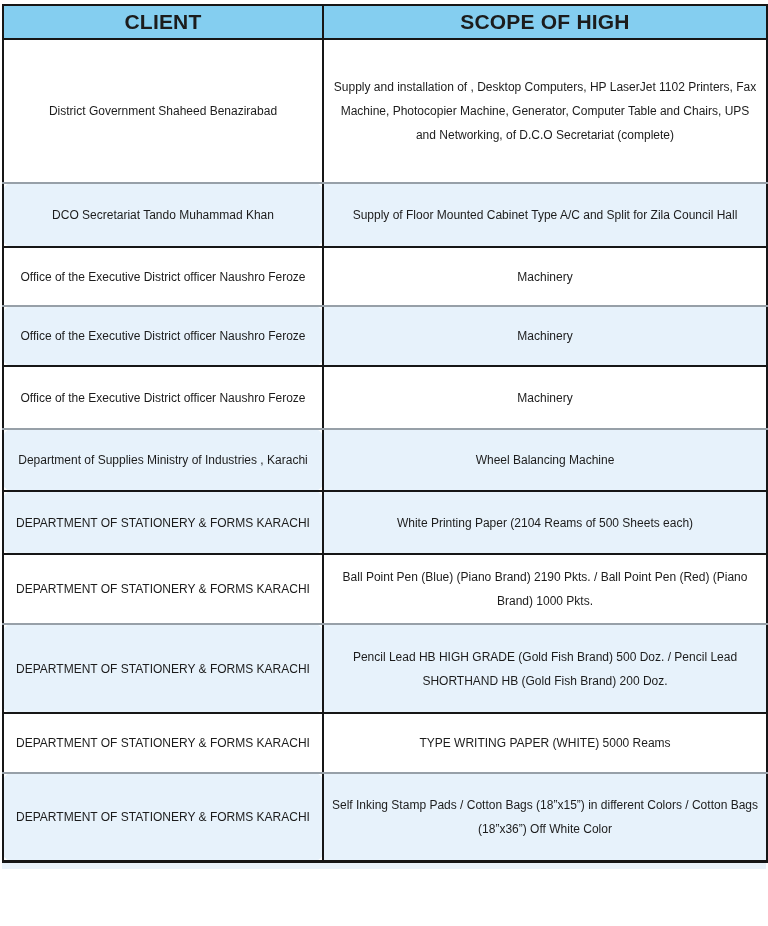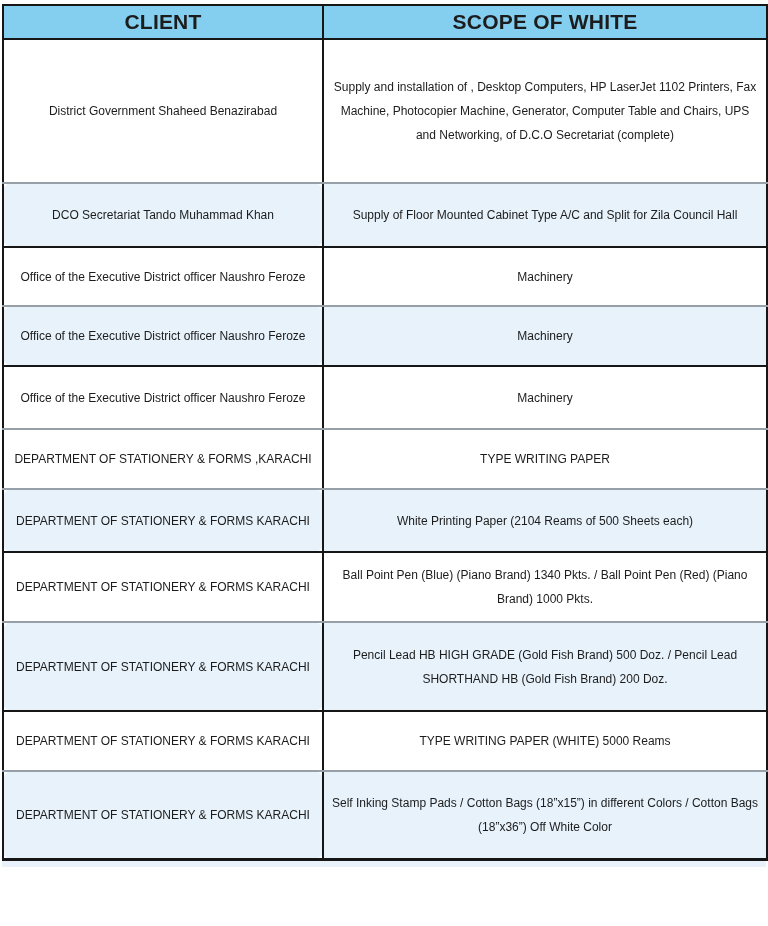--- a/index.html
+++ b/index.html
@@ -65,21 +65,21 @@
   }
 </style>
 </head>
 <body>
 
 <div class="page">
   <table class="scope-table">
     <tbody>
       <tr class="header-row">
         <th class="col-client">CLIENT</th>
-        <th class="col-scope">SCOPE OF WHITE</th>
+        <th class="col-scope">SCOPE OF HIGH</th>
       </tr>
       <tr class="r-white" style="height:144px">
         <td class="client-cell">District Government Shaheed Benazirabad</td>
         <td class="scope-cell">Supply and installation of , Desktop Computers, HP LaserJet 1102 Printers, Fax Machine, Photocopier Machine, Generator, Computer Table and Chairs, UPS and Networking, of D.C.O Secretariat (complete)</td>
       </tr>
       <tr class="r-blue" style="height:64px">
         <td class="client-cell">DCO Secretariat Tando Muhammad Khan</td>
         <td class="scope-cell">Supply of Floor Mounted Cabinet Type A/C and Split for Zila Council Hall</td>
       </tr>
       <tr class="r-white" style="height:59px">
@@ -87,31 +87,31 @@
         <td class="scope-cell">Machinery</td>
       </tr>
       <tr class="r-blue" style="height:60px">
         <td class="client-cell">Office of the Executive District officer Naushro Feroze</td>
         <td class="scope-cell">Machinery</td>
       </tr>
       <tr class="r-white" style="height:63px">
         <td class="client-cell">Office of the Executive District officer Naushro Feroze</td>
         <td class="scope-cell">Machinery</td>
       </tr>
-      <tr class="r-white" style="height:60px">
-        <td class="client-cell">DEPARTMENT OF STATIONERY &amp; FORMS ,KARACHI</td>
-        <td class="scope-cell">TYPE WRITING PAPER</td>
+      <tr class="r-blue" style="height:62px">
+        <td class="client-cell">Department of Supplies Ministry of Industries , Karachi</td>
+        <td class="scope-cell">Wheel Balancing Machine</td>
       </tr>
       <tr class="r-blue" style="height:63px">
         <td class="client-cell">DEPARTMENT OF STATIONERY &amp; FORMS KARACHI</td>
         <td class="scope-cell">White Printing Paper (2104 Reams of 500 Sheets each)</td>
       </tr>
       <tr class="r-white" style="height:60px">
         <td class="client-cell">DEPARTMENT OF STATIONERY &amp; FORMS KARACHI</td>
-        <td class="scope-cell">Ball Point Pen (Blue) (Piano Brand) 1340 Pkts. / Ball Point Pen (Red) (Piano Brand) 1000 Pkts.</td>
+        <td class="scope-cell">Ball Point Pen (Blue) (Piano Brand) 2190 Pkts. / Ball Point Pen (Red) (Piano Brand) 1000 Pkts.</td>
       </tr>
       <tr class="r-blue" style="height:89px">
         <td class="client-cell">DEPARTMENT OF STATIONERY &amp; FORMS KARACHI</td>
         <td class="scope-cell">Pencil Lead HB HIGH GRADE (Gold Fish Brand) 500 Doz. / Pencil Lead SHORTHAND HB (Gold Fish Brand) 200 Doz.</td>
       </tr>
       <tr class="r-white" style="height:60px">
         <td class="client-cell">DEPARTMENT OF STATIONERY &amp; FORMS KARACHI</td>
         <td class="scope-cell">TYPE WRITING PAPER (WHITE) 5000 Reams</td>
       </tr>
       <tr class="r-blue last-row" style="height:88px">

